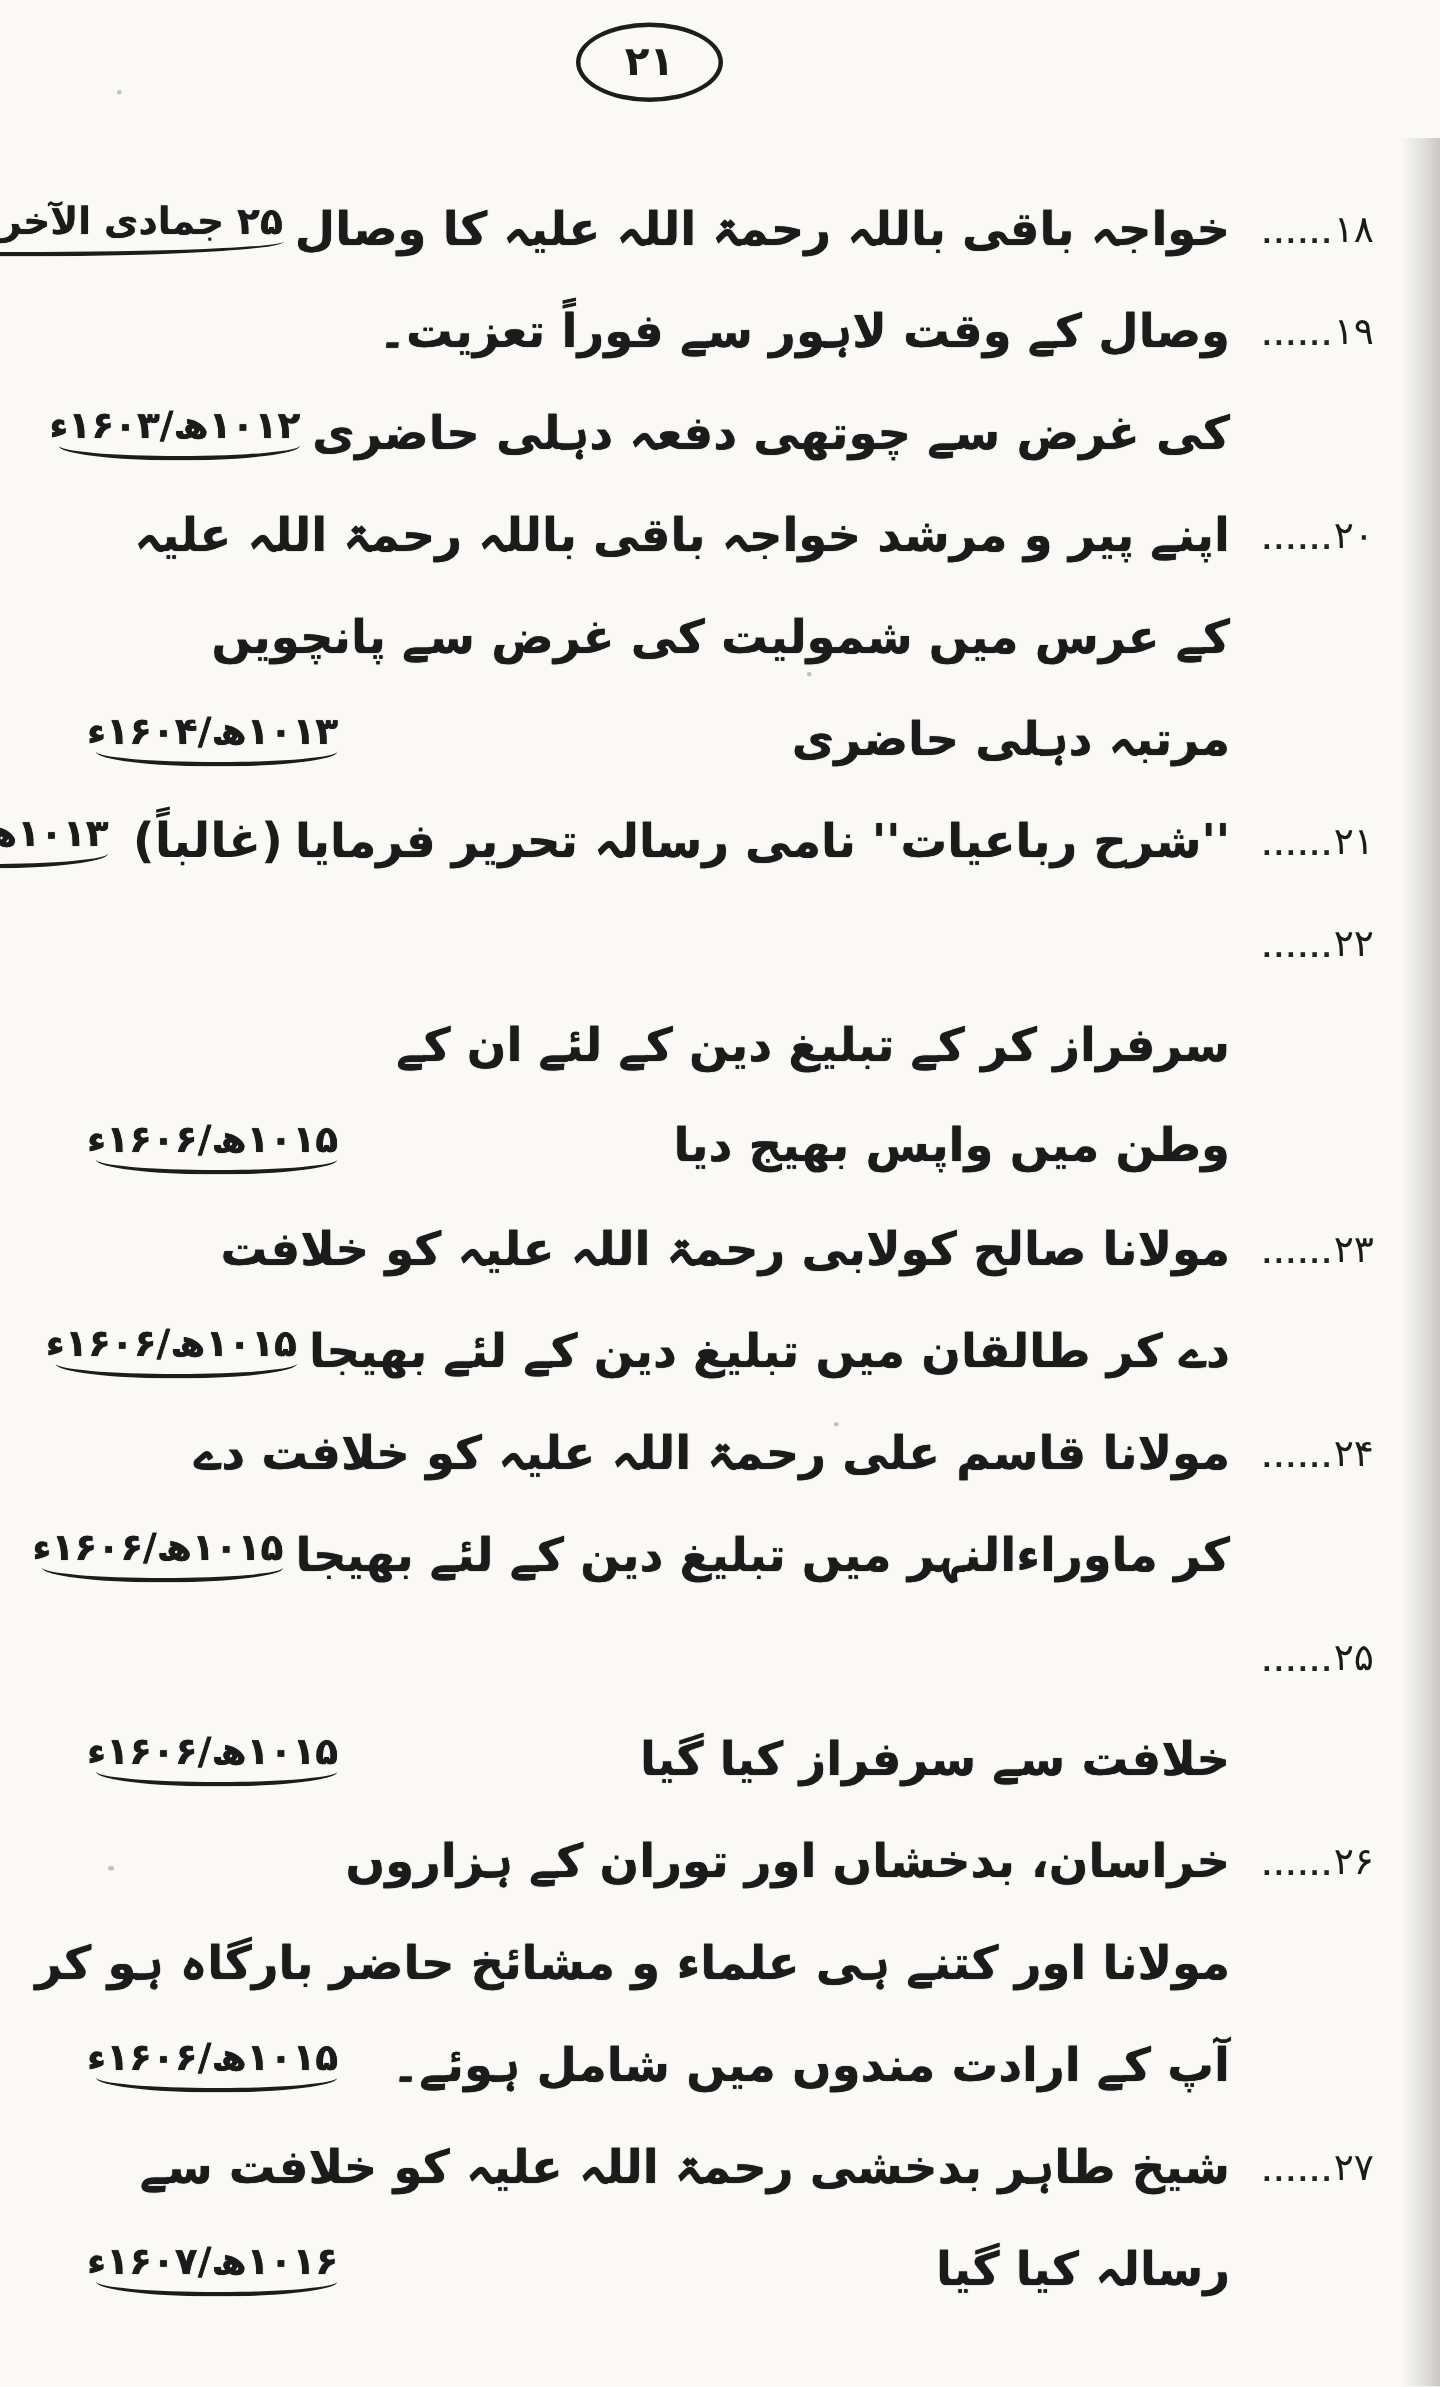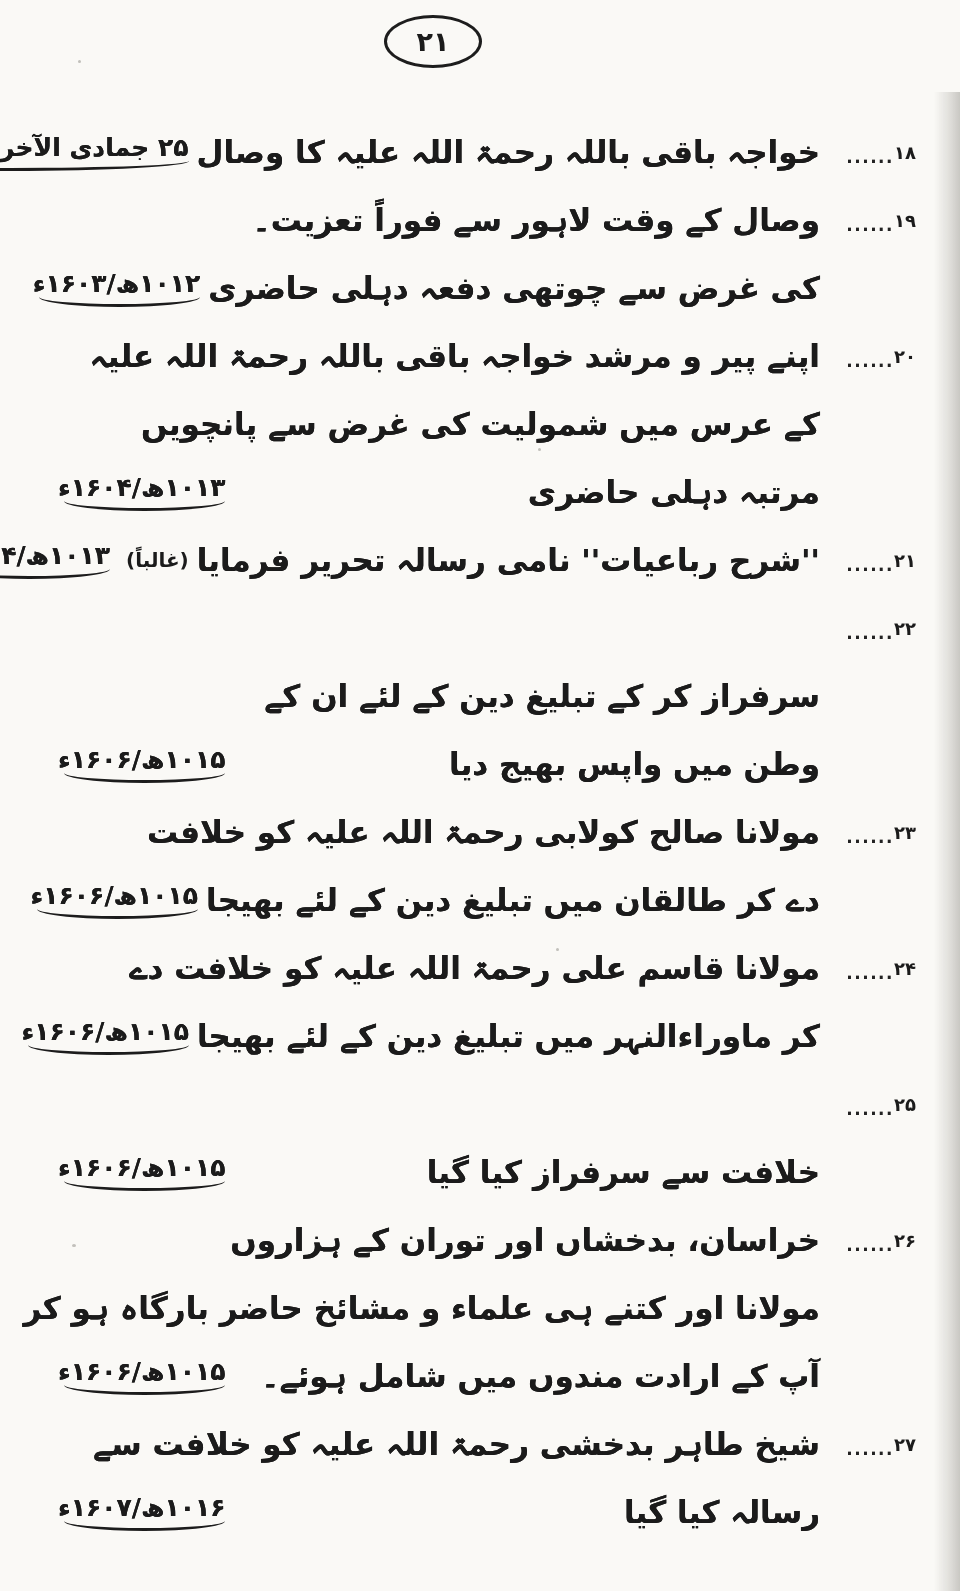--- a/index.html
+++ b/index.html
@@ -30,28 +30,28 @@
 
   .entries{
     position:absolute;top:118px;left:56px;right:44px;
   }
   .line{
     display:flex;direction:rtl;align-items:center;height:68px;
   }
   .numcell{
     width:96px;flex:none;display:flex;direction:rtl;align-items:center;
   }
-  .num{font-size:18px;font-weight:700;letter-spacing:1px;text-align:center;}
+  .num{font-size:25px;font-weight:400;letter-spacing:1px;text-align:center;}
   .dots{font-size:17px;font-weight:700;letter-spacing:1.5px;margin-top:10px;color:#222;}
   .text{
     font-size:31px;font-weight:700;white-space:nowrap;
     text-shadow:0 0 .6px #1b1b1b;
   }
   .spacer{flex:1;min-width:8px;}
-  .note{font-size:20px;font-weight:700;margin-left:16px;white-space:nowrap;}
+  .note{font-size:32px;font-weight:700;margin-left:16px;white-space:nowrap;}
   .datecell{flex:none;direction:rtl;padding-left:2px;}
   .dtext{
     display:inline-block;font-size:25px;font-weight:700;white-space:nowrap;
     text-shadow:0 0 .5px #1b1b1b;
   }
   .dtext::after{ 
     content:"";display:block;height:9px;margin-top:-3px;margin-left:6px;
     border-bottom:3px solid #1c1c1c;
     border-radius:0 0 100% 100% / 0 0 20px 20px;
   }

